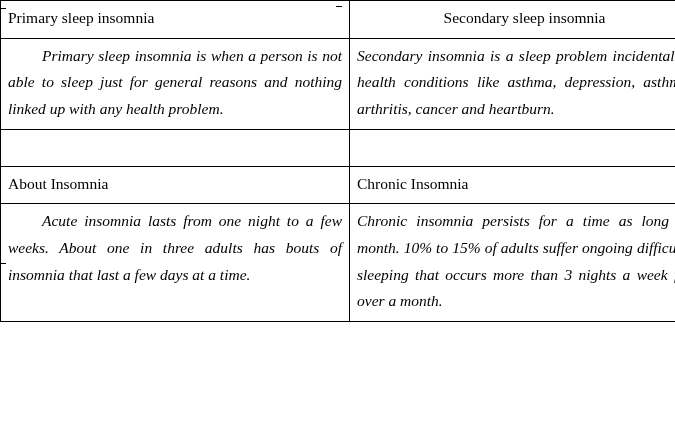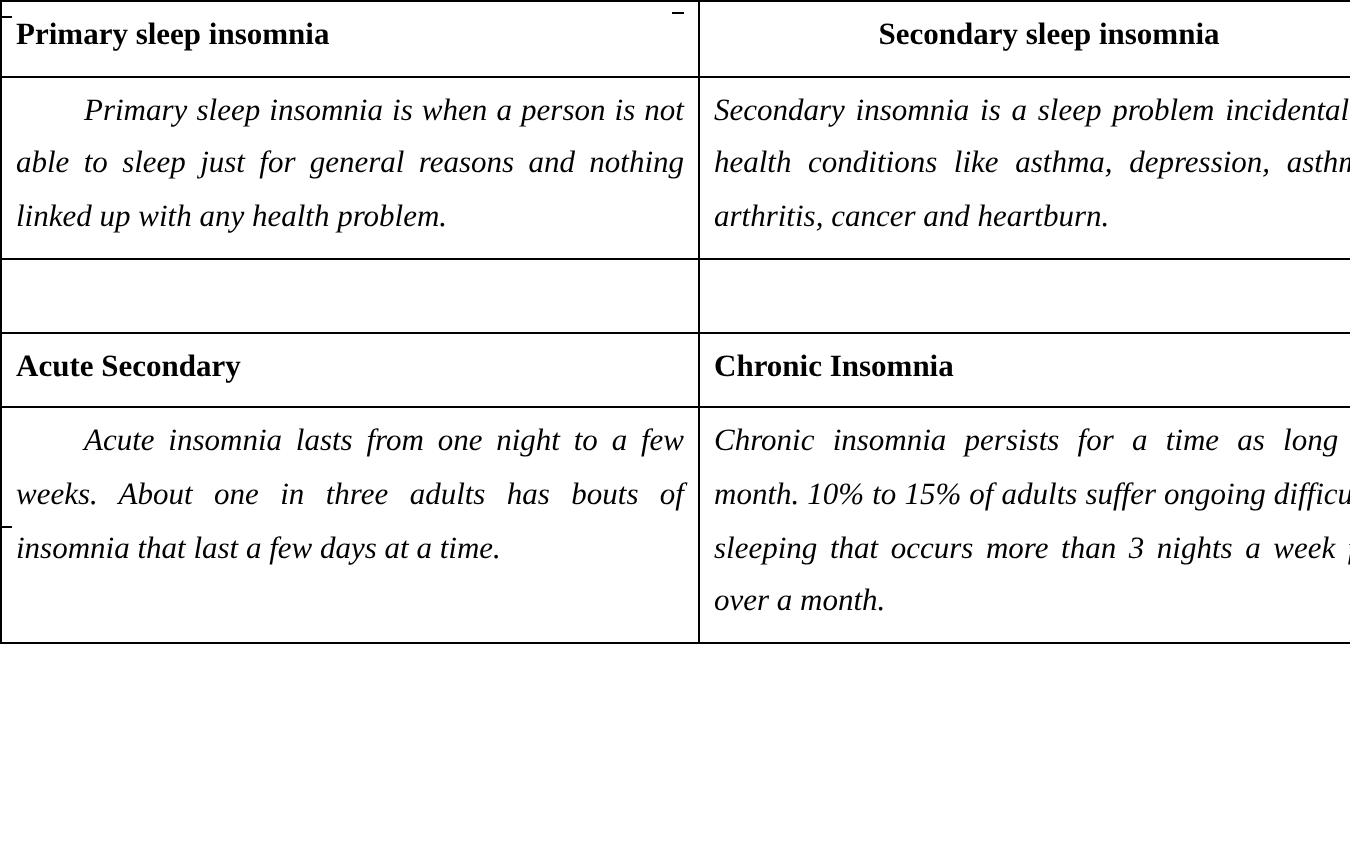--- a/index.html
+++ b/index.html
@@ -30,21 +30,21 @@
     border: 1px solid #000000;
     vertical-align: top;
     padding: 4px 7px 6px 7px;
     font-size: 15.5px;
     line-height: 1.72;
   }
   td.col-left { width: 334px; }
   td.col-right { width: 335px; }
 
   .hdr-cell {
-    font-weight: bold;
+    font-weight: normal;
     padding-top: 3px;
     padding-bottom: 3px;
     line-height: 1.55;
   }
   .hdr-center { text-align: center; }
   .hdr-left { text-align: left; }
 
   .body-cell p {
     margin: 0;
     text-align: justify;
@@ -95,21 +95,21 @@
         </td>
         <td class="col-right body-cell">
           <p class="no-indent">Secondary insomnia is a sleep problem incidental to health conditions like asthma, depression, asthma, arthritis, cancer and heartburn.</p>
         </td>
       </tr>
       <tr>
         <td class="col-left spacer-cell"></td>
         <td class="col-right spacer-cell"></td>
       </tr>
       <tr>
-        <td class="col-left hdr-cell hdr-left">Acute Secondary</td>
+        <td class="col-left hdr-cell hdr-left">About Insomnia</td>
         <td class="col-right hdr-cell hdr-left">Chronic Insomnia</td>
       </tr>
       <tr>
         <td class="col-left body-cell">
           <p>Acute insomnia lasts from one night to a few weeks. About one in three adults has bouts of insomnia that last a few days at a time.</p>
         </td>
         <td class="col-right body-cell">
           <p class="no-indent">Chronic insomnia persists for a time as long as month.  10% to 15% of adults suffer ongoing difficulty sleeping that occurs more than 3 nights a week for over a month.</p>
         </td>
       </tr>

